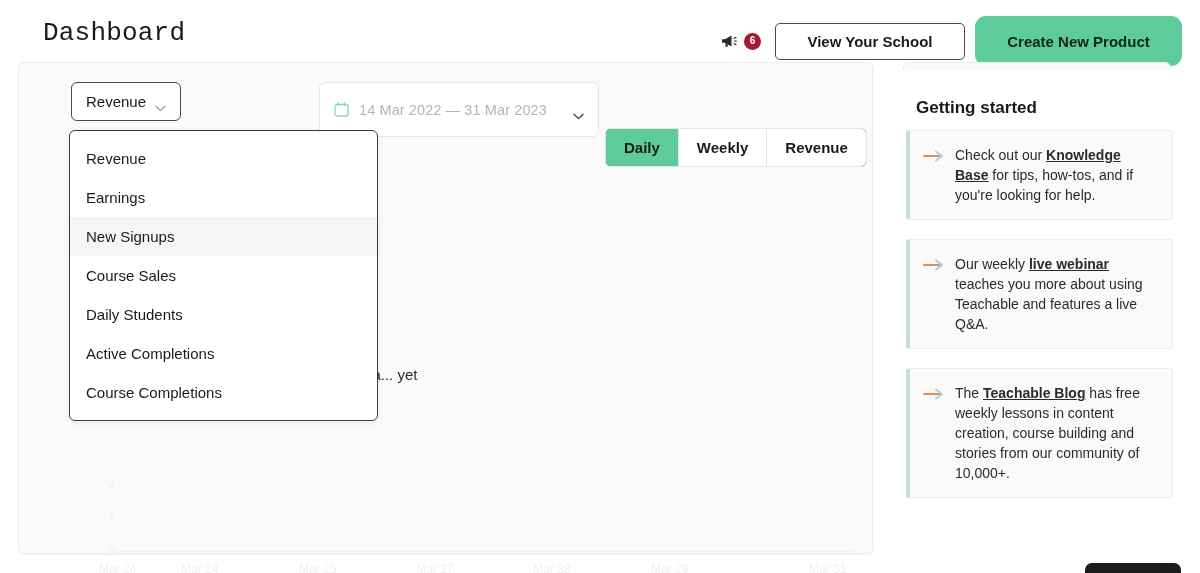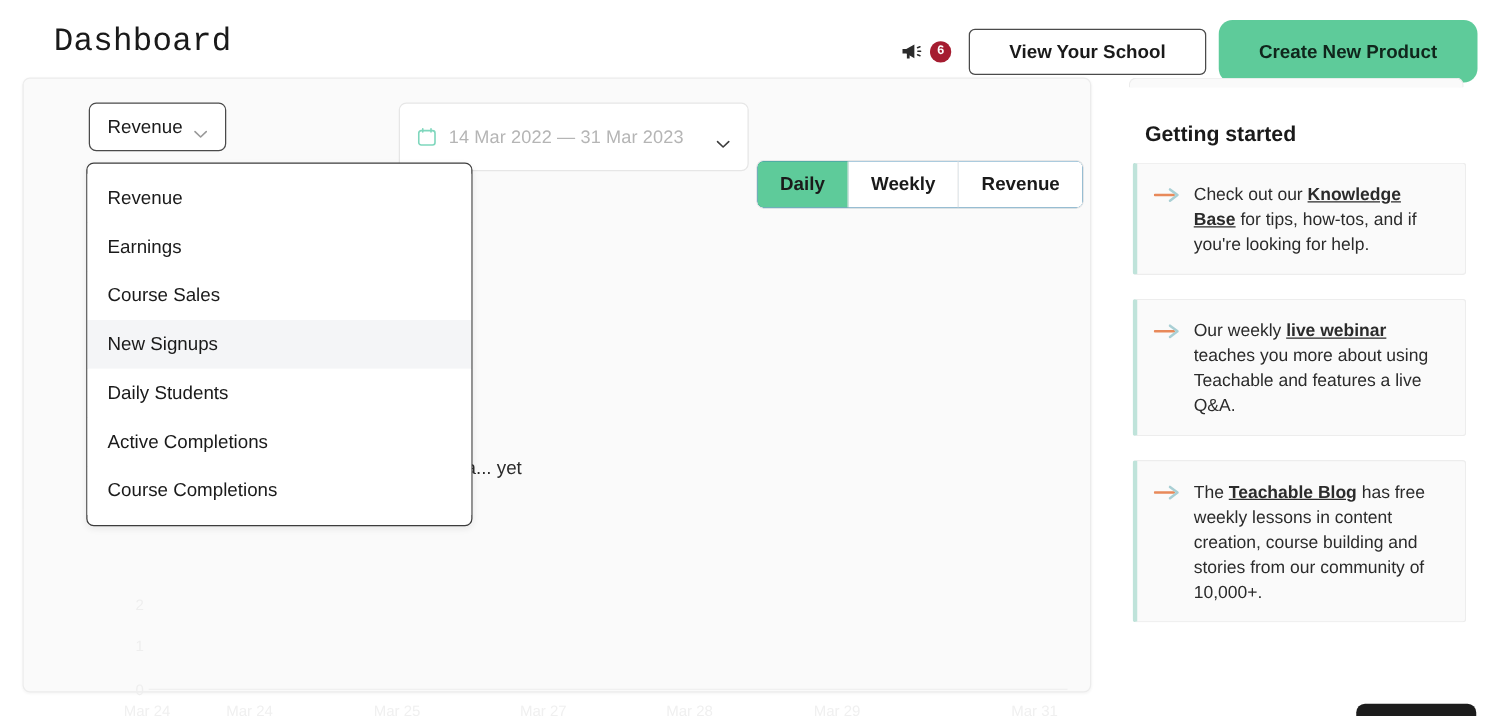--- a/index.html
+++ b/index.html
@@ -390,22 +390,22 @@
         <div class="x-label" style="left:444px">Mar 28</div>
         <div class="x-label" style="left:562px">Mar 29</div>
         <div class="x-label" style="left:720px">Mar 31</div>
       </div>
     </div>
   </div>
 
   <div class="dropdown">
     <div class="dd-item">Revenue</div>
     <div class="dd-item">Earnings</div>
+    <div class="dd-item hl">New Signups</div>
     <div class="dd-item">Course Sales</div>
-    <div class="dd-item hl">New Signups</div>
     <div class="dd-item">Daily Students</div>
     <div class="dd-item">Active Completions</div>
     <div class="dd-item">Course Completions</div>
   </div>
 
   <div class="sidebar">
 
     <div class="sidebar-topcard"></div>
 
     <div class="sidebar-title">Getting started</div>

